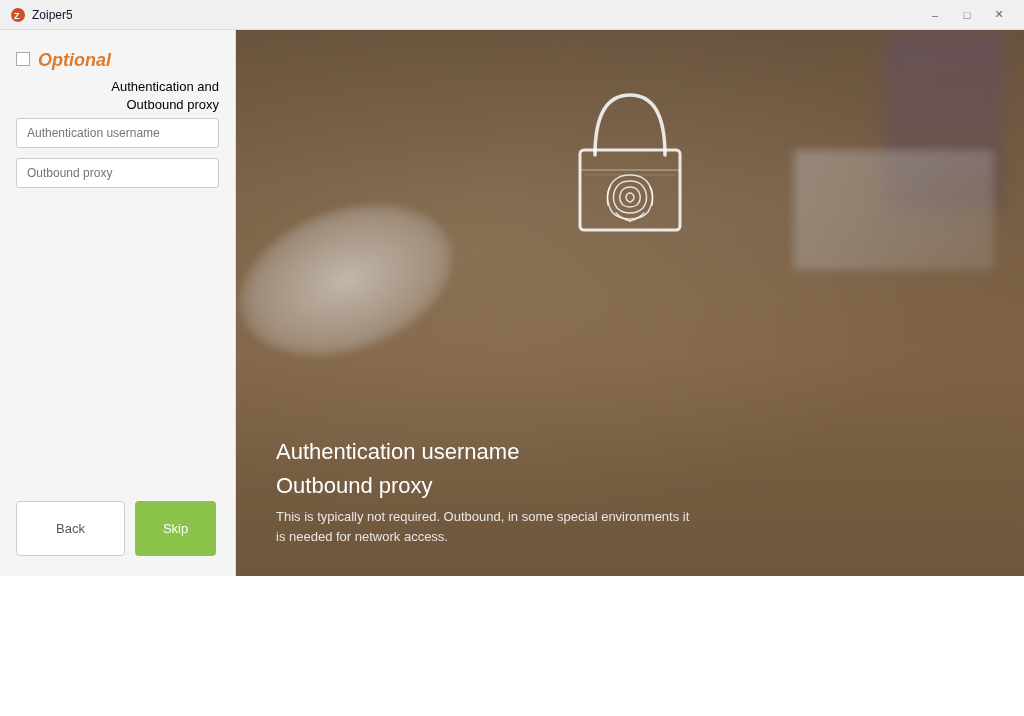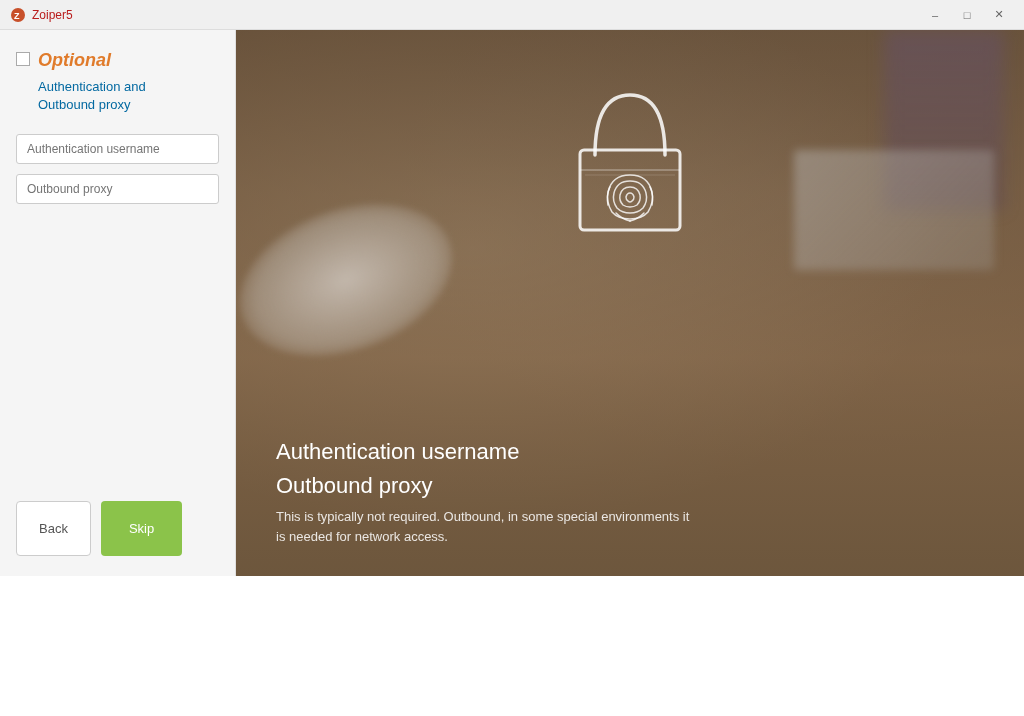--- a/index.html
+++ b/index.html
@@ -22,21 +22,21 @@
       border-bottom: 1px solid #ddd;
       user-select: none;
     }
     .titlebar-icon {
       width: 16px;
       height: 16px;
       margin-right: 6px;
     }
     .titlebar-title {
       font-size: 12px;
-      color: #b91c1c;
+      color: #0f172a;
       flex: 1;
     }
     .titlebar-controls {
       display: flex;
       gap: 2px;
     }
     .titlebar-btn {
       width: 30px;
       height: 30px;
       display: flex;
@@ -82,24 +82,25 @@
     }
     .optional-label {
       font-size: 18px;
       font-style: italic;
       color: #e07b2b;
       font-weight: 600;
       line-height: 1.2;
     }
     .optional-subtitle {
       font-size: 13px;
-      color: #0369a1;
+      color: #000000;
       line-height: 1.4;
       margin-left: 22px;
-      margin-bottom: 20px;
+      margin-bottom: 4px;
+      text-align: right;
     }
 
     .sidebar-spacer { flex: 1; }
 
     .input-field {
       width: 100%;
       padding: 7px 10px;
       border: 1px solid #ccc;
       border-radius: 3px;
       font-size: 12px;
@@ -119,21 +120,21 @@
     .hint-text .skip-link {
       color: #e07b2b;
       font-weight: 600;
     }
 
     .sidebar-buttons {
       display: flex;
       gap: 10px;
     }
     .btn-back {
-      padding: 8px 22px;
+      padding: 8px 39px;
       border: 1px solid #ccc;
       background: #fff;
       border-radius: 4px;
       font-size: 13px;
       color: #555;
       cursor: pointer;
     }
     .btn-skip {
       padding: 20px 28px;
       border: none;

